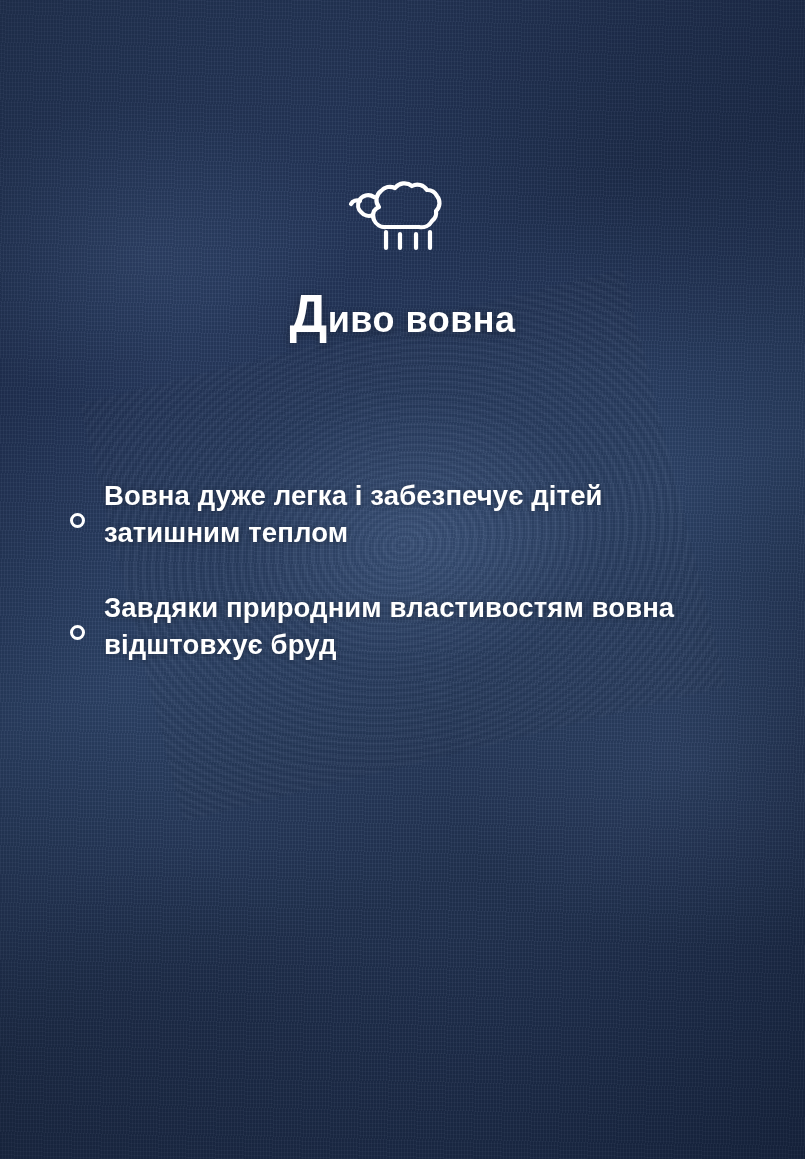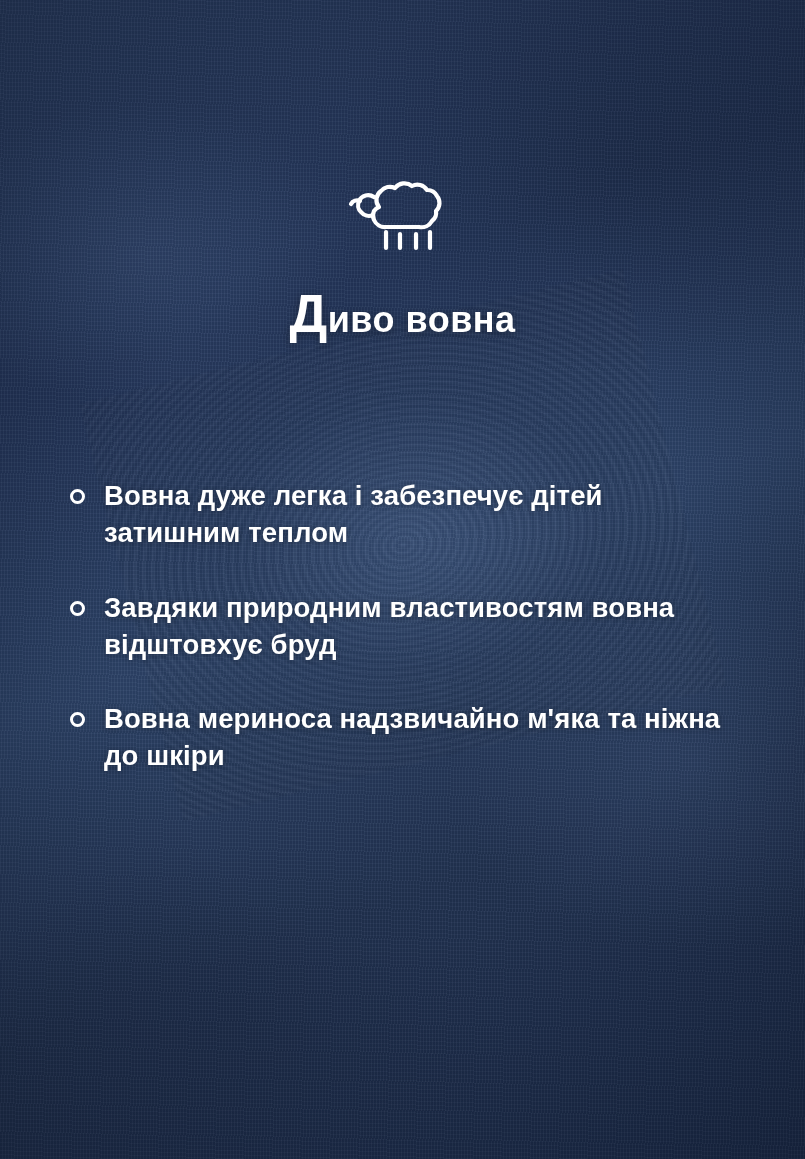--- a/index.html
+++ b/index.html
@@ -92,21 +92,21 @@
   .title .rest { font-size: 36px; }
 
   .bullets {
     position: absolute;
     top: 478px;
     left: 70px;
     width: 690px;
   }
   .bullet {
     display: flex;
-    align-items: flex-start;
+    align-items: center;
     margin-bottom: 38px;
   }
   .bullet-dot {
     flex: 0 0 auto;
     width: 15px;
     height: 15px;
     border-radius: 50%;
     border: 3.5px solid #ffffff;
     margin-top: 11px;
     margin-right: 19px;
@@ -164,19 +164,15 @@
 
     <div class="bullets">
       <div class="bullet">
         <div class="bullet-dot"></div>
         <div class="bullet-text">Вовна дуже легка і забезпечує дітей затишним теплом</div>
       </div>
       <div class="bullet">
         <div class="bullet-dot"></div>
         <div class="bullet-text">Завдяки природним властивостям вовна відштовхує бруд</div>
       </div>
-      <div class="bullet">
-        <div class="bullet-dot"></div>
-        <div class="bullet-text">Вовна мериноса надзвичайно м'яка та ніжна до шкіри</div>
-      </div>
     </div>
   </div>
 </div>
 
 </body></html>

